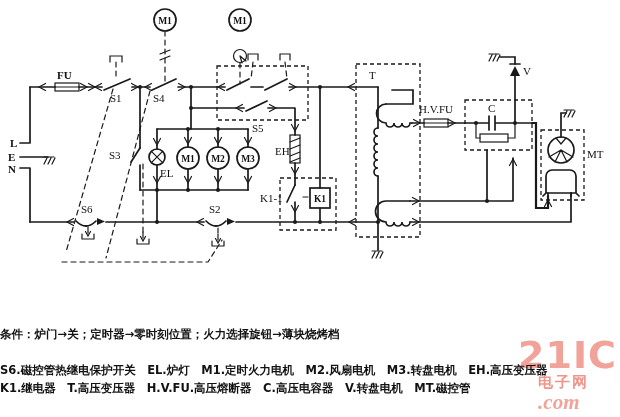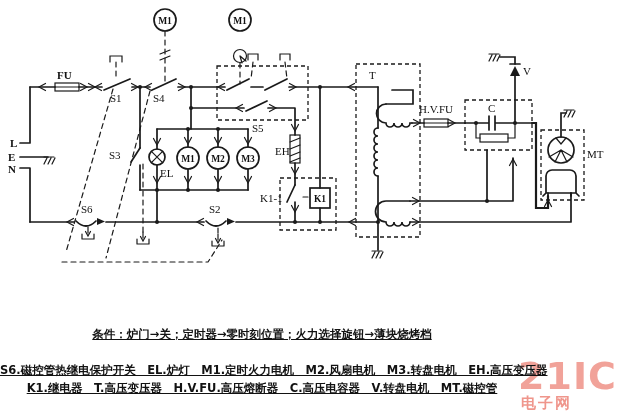--- a/index.html
+++ b/index.html
@@ -9,26 +9,26 @@
   .w   {stroke:#1a1a1a;stroke-width:1.7;fill:none;stroke-linecap:round;}
   .w2  {stroke:#1a1a1a;stroke-width:2.2;fill:none;stroke-linecap:round;}
   .thin{stroke:#1a1a1a;stroke-width:1.2;fill:none;stroke-linecap:round;}
   .dashbox{stroke:#1a1a1a;stroke-width:1.3;fill:none;stroke-dasharray:4 3;}
   .dashln {stroke:#1a1a1a;stroke-width:1.2;fill:none;stroke-dasharray:5 4;stroke-linecap:round;}
   .blk {fill:#1a1a1a;stroke:none;}
   .lb  {font:11px "Liberation Serif",serif;fill:#111;}
   .lbb {font:bold 11px "Liberation Serif",serif;fill:#111;}
   .mt  {font:bold 9.5px "Liberation Serif",serif;fill:#111;text-anchor:middle;}
   .ctr {text-anchor:middle;}
-  .caption{position:absolute;left:0;width:524px;text-align:center;
-           font:bold 11.5px "DejaVu Sans",sans-serif;color:#121212;z-index:2;white-space:nowrap;text-decoration:underline;}
+  .caption{position:absolute;left:0;width:524px;text-align:left;
+           font:bold 11.5px "DejaVu Sans",sans-serif;color:#121212;z-index:2;white-space:nowrap;}
   .watermark{position:absolute;right:3px;bottom:4px;display:flex;align-items:flex-start;
              z-index:1;opacity:.9;flex-direction:column;}
   .wm-big{font:900 38px "DejaVu Sans",sans-serif;color:#f0998f;line-height:.95;letter-spacing:1px;}
-  .wm-col{display:flex;flex-direction:column;margin-left:3px;}
+  .wm-col{display:flex;flex-direction:column;margin-left:20px;}
   .wm-cn{font:bold 15px "DejaVu Sans",sans-serif;color:#ee8b80;letter-spacing:2px;}
   .wm-com{font:bold italic 21px "Liberation Serif",serif;color:#f0998f;line-height:1;}
 </style>
 </head>
 <body>
 
 <div class="stage">
 
 <svg width="620" height="417" viewBox="0 0 620 417">
   <defs>
@@ -257,20 +257,21 @@
         <circle cx="476" cy="123" r="2"></circle>
         <circle cx="515" cy="123" r="2"></circle>
     <circle cx="487" cy="201" r="2"></circle>
   </g>
 </svg>
 
 <div class="watermark">
   <span class="wm-big">21IC</span>
   <span class="wm-col">
     <span class="wm-cn">电子网</span>
+    <span class="wm-com">.com</span>
   </span>
 </div>
 
 <div class="caption" style="top:327px">条件：炉门→关；定时器→零时刻位置；火力选择旋钮→薄块烧烤档</div>
 <div class="caption" style="top:363px">S6.磁控管热继电保护开关　EL.炉灯　M1.定时火力电机　M2.风扇电机　M3.转盘电机　EH.高压变压器</div>
 <div class="caption" style="top:381px">K1.继电器　T.高压变压器　H.V.FU.高压熔断器　C.高压电容器　V.转盘电机　MT.磁控管</div>
 
 </div>
 
 </body></html>

